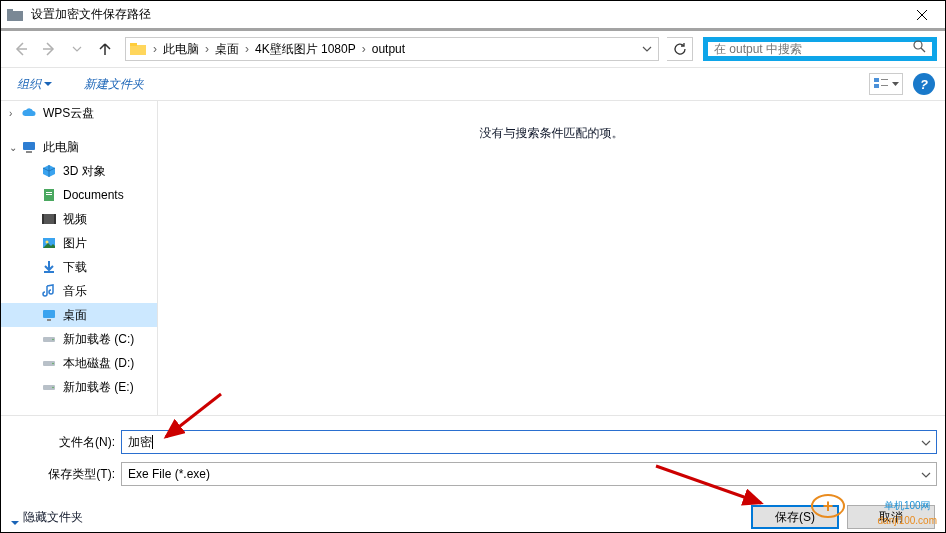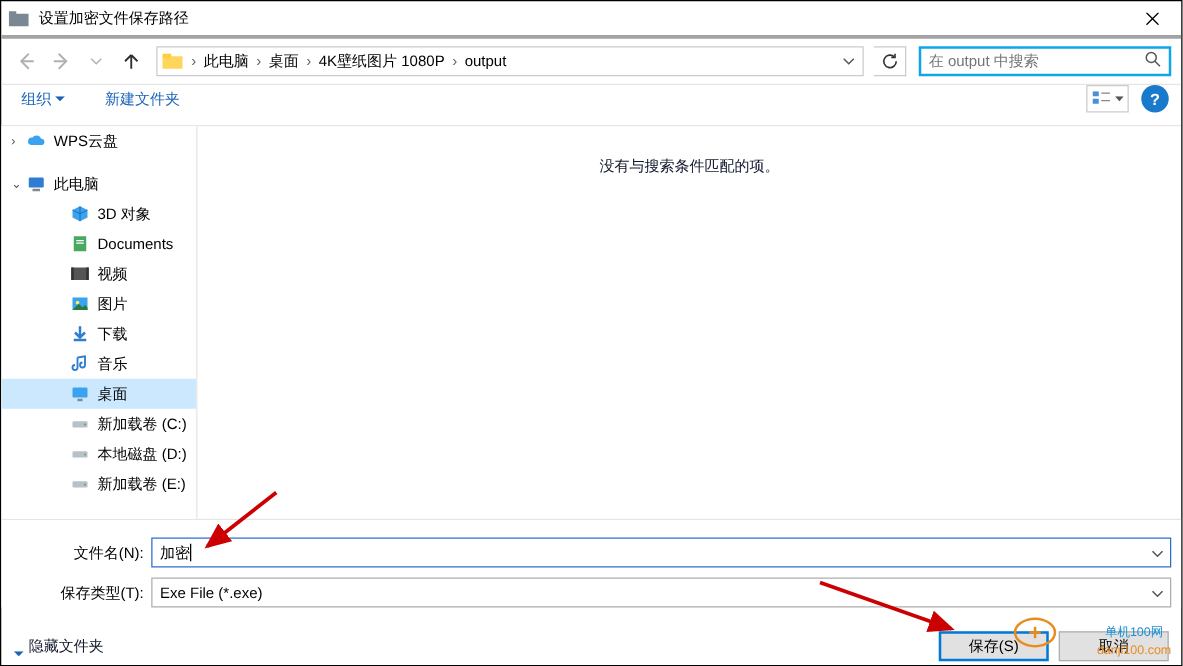--- a/index.html
+++ b/index.html
@@ -17,40 +17,40 @@
 .nav-btn { width: 24px; height: 24px; display: flex; align-items: center; justify-content: center; border-radius: 2px; cursor: pointer;}
 .nav-btn.disabled { color: #b0b0b0; cursor: default;}
 .nav-btn.enabled { color: #303030; }
 .addressbar { flex: 1; height: 24px; border: 1px solid #ccc; display: flex; align-items: center; margin: 0 4px; }
 .addressbar .fldr { width: 18px; height: 18px; margin: 0 3px 0 3px; }
 .crumb-wrap { flex: 1; display: flex; align-items: center; overflow: hidden; }
 .crumb { padding: 0 3px; color: #000; font-size: 12px; cursor: pointer; white-space: nowrap;}
 .crumb.sep { color: #666; padding: 0 3px; cursor: pointer;}
 .addr-down { width: 22px; display: flex; justify-content: center; color: #555; padding: 0 4px;}
 .refresh { width: 26px; height: 24px; border: 1px solid #ccc; border-left: none; display: flex; align-items: center; justify-content: center; cursor: pointer; margin-right: 6px;}
-.searchbox { width: 202px; height: 24px; border: 2px solid #0ea5e9; display: flex; align-items: center; padding: 0 6px; }
+.searchbox { width: 234px; height: 24px; border: 5px solid #0ea5e9; display: flex; align-items: flex-end; padding: 0 6px; }
 .searchbox input { flex: 1; border: none; outline: none; font-size: 12px; color: #888; }
 .searchbox .sicon { color: #555; }
 
 
-.toolbar { height: 34px; border-top: 1px solid #e5e5e5; border-bottom: 1px solid #e5e5e5; display: flex; align-items: flex-start; padding: 0 10px; }
+.toolbar { height: 34px; border-top: 1px solid #e5e5e5; border-bottom: 1px solid #e5e5e5; display: flex; align-items: center; padding: 0 10px; font-style: italic; }
 .tb-item { padding: 3px 6px; color: #1a64b7; font-size: 12px; cursor: pointer; display: flex; align-items: center; gap: 3px;}
 .tb-spacer { flex: 1; }
 .tb-right { display: flex; align-items: center; gap: 10px; }
 .view-btn { width: 34px; height: 22px; border: 1px solid #ccc; display: flex; align-items: center; justify-content: center; cursor: pointer; gap: 4px;}
 .help-btn { width: 22px; height: 22px; border-radius: 50%; background: #1979ca; color: #fff; display: flex; align-items: center; justify-content: center; font-weight: bold; font-size: 13px; cursor: pointer;}
 
 
 .body-row { display: flex; height: 314px; }
 .sidebar { width: 157px; border-right: 1px solid #e5e5e5; overflow-y: auto; overflow-x: hidden; background: #fff; position: relative;}
 .sidebar::-webkit-scrollbar { width: 16px; }
 .sidebar::-webkit-scrollbar-track { background: #f0f0f0; }
 .sidebar::-webkit-scrollbar-thumb { background: #c0c0c0; }
 .tree-item { height: 24px; display: flex; align-items: center; padding-left: 8px; cursor: pointer; font-size: 12px; white-space: nowrap; }
-.tree-item.indent1 { padding-left: 43px; }
+.tree-item.indent1 { padding-left: 28px; }
 .tree-item.selected { background: #cce8ff; }
 .tree-item .expand { width: 10px; color: #555; font-size: 10px; margin-right: 2px;}
 .tree-item .ic { width: 16px; height: 16px; margin-right: 6px; display: inline-flex; align-items: center; justify-content: center; flex-shrink: 0;}
 .main { flex: 1; display: flex; justify-content: center; color: #0f172a; font-size: 12px; position: relative; }
 .main .msg { margin-top: 24px; }
 
 
 .formarea { border-top: 1px solid #e5e5e5; padding: 14px 8px 0; background: #fff;}
 .form-row { display: flex; align-items: center; margin-bottom: 8px; }
 .form-row label { width: 112px; text-align: right; padding-right: 6px; font-size: 12px;}

